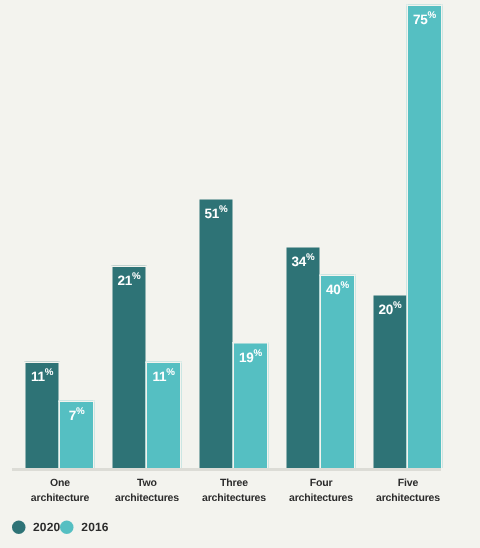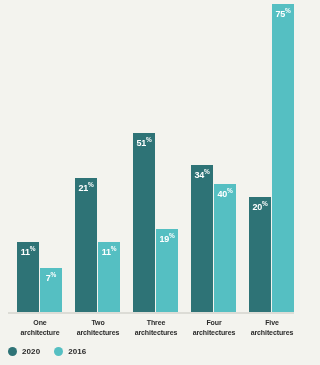--- a/index.html
+++ b/index.html
@@ -100,21 +100,21 @@
     letter-spacing: -0.1px;
   }
 
   
   #legend {
     position: absolute;
     left: 8px;
     top: 347px;
     display: flex;
     align-items: center;
-    gap: 14px;
+    gap: 0;
   }
   .legend-item {
     display: flex;
     align-items: center;
     gap: 5px;
   }
   .legend-dot {
     width: 9px;
     height: 9px;
     border-radius: 50%;

